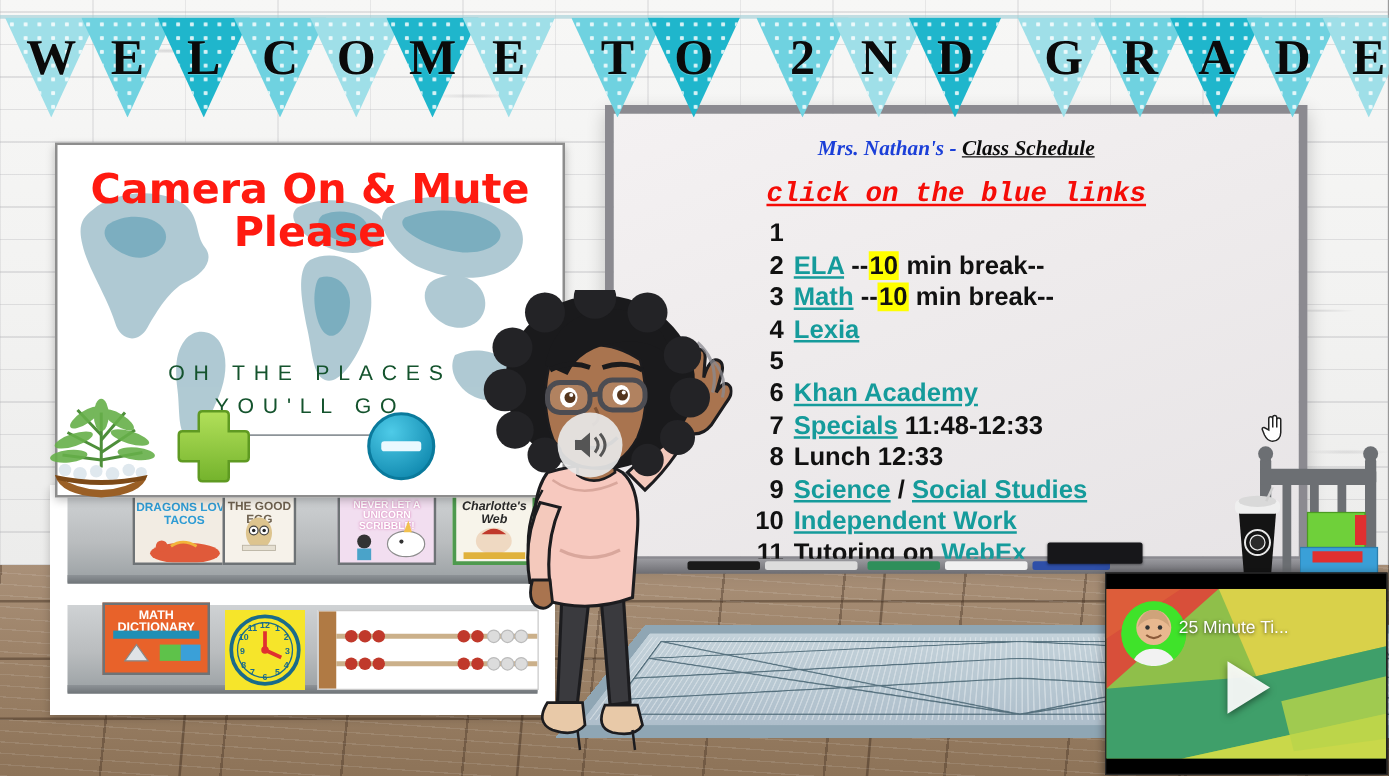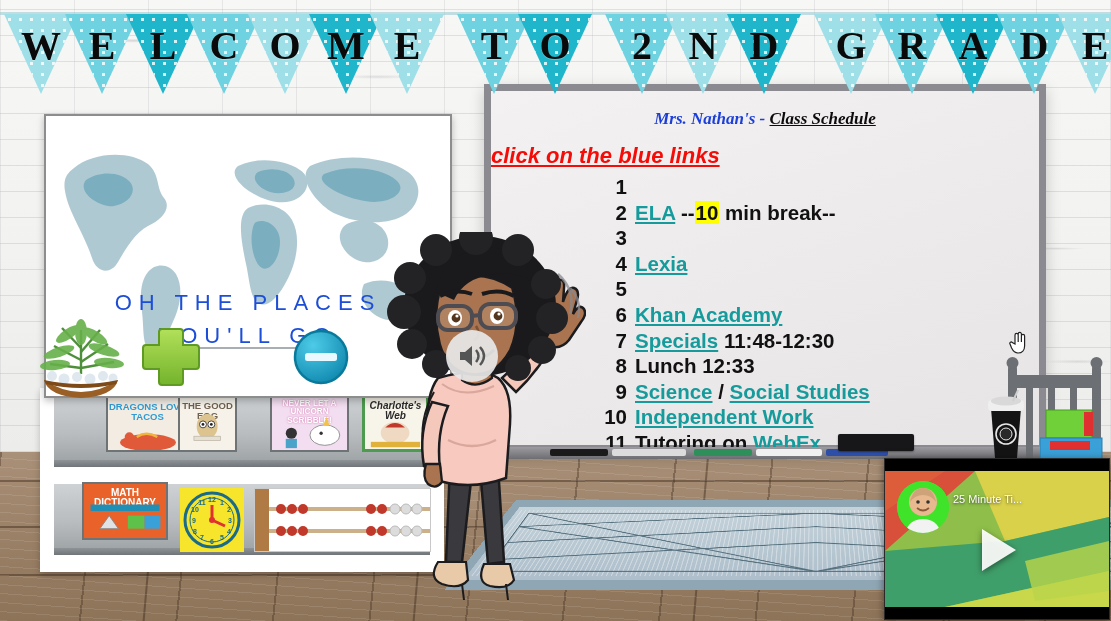--- a/index.html
+++ b/index.html
@@ -62,22 +62,22 @@
 
   
   .posterOuter{position:absolute;left:44px;top:114px;width:404px;height:280px;
     background:#fff;border:2px solid #8d8d8d;box-shadow:0 3px 7px rgba(0,0,0,.25);z-index:12;}
   .map{position:absolute;inset:6px;overflow:hidden;background:#fff;}
   .map svg{position:absolute;left:0;top:0;width:100%;height:100%;}
   .posterText{position:absolute;left:0;right:0;top:18px;text-align:center;z-index:3;
     font-family:"DejaVu Sans",sans-serif;font-weight:bold;font-size:33px;line-height:1.05;
     color:#ff1a10;}
   .mapCap{position:absolute;left:0;right:0;top:170px;text-align:center;z-index:3;
-    font-family:"Liberation Sans",sans-serif;font-size:22px;letter-spacing:7px;
-    color:#1d4ed8;line-height:1.5;}
+    font-family:"Liberation Sans",sans-serif;font-size:17px;letter-spacing:7px;
+    color:#14532d;line-height:1.5;}
   .arrowLine{position:absolute;left:112px;top:226px;width:195px;height:12px;z-index:3;}
 
   .plusIcon{position:absolute;left:140px;top:326px;width:62px;height:62px;z-index:14;}
   .minusIcon{position:absolute;left:292px;top:328px;width:58px;height:58px;z-index:14;}
 
   
   .shelfWrap{position:absolute;left:40px;top:388px;width:404px;height:184px;
     background:#fff;box-shadow:0 3px 7px rgba(0,0,0,.22);z-index:11;}
   .shelf{position:absolute;left:14px;width:376px;height:70px;
     background:linear-gradient(180deg,#cfd2d4 0%,#b9bcbe 55%,#9aa0a3 100%);}
@@ -101,22 +101,22 @@
     background:linear-gradient(180deg,#9b9ba0,#6d6d72);border-radius:0 0 3px 3px;}
   .marker{position:absolute;top:2px;height:7px;border-radius:2px;}
   .eraser{position:absolute;left:838px;top:434px;width:76px;height:17px;z-index:12;
     background:#17171a;border-radius:2px;box-shadow:0 1px 2px rgba(0,0,0,.4);}
 
   .schedTitle{position:absolute;left:0;right:0;top:18px;text-align:center;z-index:3;
     font-family:"Liberation Serif",serif;font-style:italic;font-weight:bold;font-size:17px;
     white-space:nowrap;}
   .tBlue{color:#1b3fd8;}
   .tBlack{color:#0c0c0c;text-decoration:underline;}
-  .schedSub{position:absolute;left:0;right:0;top:52px;z-index:3;
-    font-family:Liberation Sans, sans-serif;font-style:italic;font-weight:bold;font-size:22px;
+  .schedSub{position:absolute;left:0;right:0;top:52px;text-align:center;z-index:3;
+    font-family:Liberation Mono, monospace;font-style:italic;font-weight:bold;font-size:22px;
     color:#f50c07;text-decoration:underline;}
 
   .list{position:absolute;left:110px;top:84px;z-index:3;
     font-family:"Liberation Sans",sans-serif;font-size:20.5px;font-weight:bold;color:#111;}
   .row{display:flex;align-items:baseline;height:25.6px;white-space:nowrap;}
   .num{width:26px;text-align:right;margin-right:8px;flex:none;}
   .lnk{color:#159b9b;text-decoration:underline;}
   .hl{background:#ffff00;padding:0 1px;}
 
   .handCur{position:absolute;left:1008px;top:330px;width:20px;height:24px;z-index:13;}
@@ -129,21 +129,21 @@
   
   .bitmoji{position:absolute;left:376px;top:232px;width:210px;height:372px;z-index:22;}
   .speakerBadge{position:absolute;left:446px;top:330px;width:52px;height:52px;z-index:24;
     border-radius:50%;background:rgba(232,232,232,.92);
     display:flex;align-items:center;justify-content:center;}
 
   
   .video{position:absolute;left:884px;top:458px;width:224px;height:160px;z-index:30;
     background:#000;border:1px solid #2a2a2a;overflow:hidden;box-shadow:0 2px 8px rgba(0,0,0,.5);}
   .vthumb{position:absolute;left:0;top:12px;width:224px;height:136px;overflow:hidden;}
-  .vtitle{position:absolute;left:68px;top:22px;z-index:6;color:#fff;font-size:11px;
+  .vtitle{position:absolute;left:58px;top:22px;z-index:6;color:#fff;font-size:14px;
     font-family:"Liberation Sans",sans-serif;text-shadow:0 1px 3px rgba(0,0,0,.7);white-space:nowrap;}
   .vtime{position:absolute;left:0;right:0;top:38px;text-align:center;z-index:5;
     font-family:"Liberation Sans",sans-serif;font-weight:bold;font-size:62px;color:#fff;
     letter-spacing:1px;text-shadow:2px 3px 0 rgba(0,0,0,.55), 0 0 2px rgba(0,0,0,.8);}
   .vavatar{position:absolute;left:12px;top:10px;width:52px;height:52px;border-radius:50%;
     background:#3fe32a;z-index:6;overflow:hidden;}
   .vplay{position:absolute;left:97px;top:58px;z-index:7;
     width:0;height:0;border-left:34px solid rgba(255,255,255,.92);
     border-top:21px solid transparent;border-bottom:21px solid transparent;
     filter:drop-shadow(0 2px 3px rgba(0,0,0,.5));}
@@ -196,20 +196,24 @@
         </g>
         <g fill="#3e8fa8" opacity=".45">
           <path d="M34 58 C48 48 70 50 78 60 C86 70 76 82 62 84 C48 86 24 70 34 58 Z"></path>
           <path d="M206 50 C220 44 238 48 242 58 C246 68 232 74 218 70 C206 66 198 56 206 50 Z"></path>
           <path d="M272 52 C296 42 330 46 344 58 C356 68 342 80 322 80 C300 80 260 62 272 52 Z"></path>
           <path d="M204 100 C216 96 228 106 228 120 C228 136 218 150 210 146 C202 142 198 122 200 110 C201 104 202 101 204 100 Z"></path>
         </g>
       </svg>
     </div>
 
+    <div class="posterText">
+      <div>Camera On &amp; Mute</div>
+      <div>Please</div>
+    </div>
 
     <div class="mapCap">
       <div>OH THE PLACES</div>
       <div>YOU'LL GO</div>
     </div>
 
     <svg class="arrowLine" viewBox="0 0 195 12">
       <line x1="2" y1="6" x2="186" y2="6" stroke="#8c9398" stroke-width="1.4"></line>
       <path d="M186 6 L176 1 M186 6 L176 11" stroke="#8c9398" stroke-width="1.4" fill="none"></path>
       <path d="M2 6 L12 1 M2 6 L12 11" stroke="#8c9398" stroke-width="1.4" fill="none"></path>
@@ -387,35 +391,36 @@
     <div class="list" id="schedule-list">
         <div class="row">
           <span class="num">1</span>
         </div>
         <div class="row">
           <span class="num">2</span>
           <span><span class="lnk">ELA</span><span> --</span><span class="hl">10</span><span> min break--</span></span>
         </div>
         <div class="row">
           <span class="num">3</span>
+          <span><span class="lnk">Math</span><span> --</span><span class="hl">10</span><span> min break--</span></span>
         </div>
         <div class="row">
           <span class="num">4</span>
           <span><span class="lnk">Lexia</span></span>
         </div>
         <div class="row">
           <span class="num">5</span>
         </div>
         <div class="row">
           <span class="num">6</span>
           <span><span class="lnk">Khan Academy</span></span>
         </div>
         <div class="row">
           <span class="num">7</span>
-          <span><span class="lnk">Specials</span><span> 11:48-12:30</span></span>
+          <span><span class="lnk">Specials</span><span> 11:48-12:33</span></span>
         </div>
         <div class="row">
           <span class="num">8</span>
           <span><span>Lunch 12:33</span></span>
         </div>
         <div class="row">
           <span class="num">9</span>
           <span><span class="lnk">Science</span><span> / </span><span class="lnk">Social Studies</span></span>
         </div>
         <div class="row">

